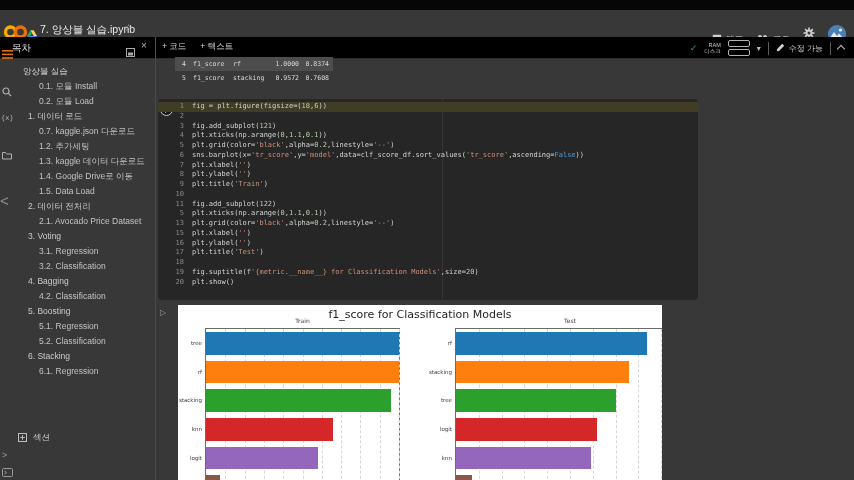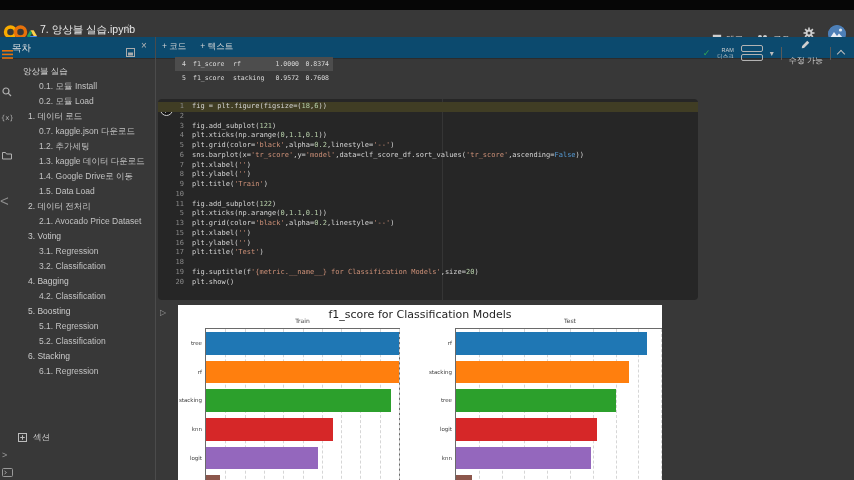--- a/index.html
+++ b/index.html
@@ -14,30 +14,30 @@
   .drive-ic{left:27px;top:15px;}
   .nb-title{left:40px;top:13px;font-size:10.5px;color:#e9e9e9;}
   .star{left:124px;top:12px;font-size:10px;color:#a8a8a8;}
   .menu-row{left:30px;top:27px;height:10px;display:flex;gap:9px;align-items:center;font-size:8.5px;color:#d8d8d8;}
   .menu-item{cursor:default;}
   .save-status{margin-left:6px;color:#bdbdbd;text-decoration:underline;font-size:8px;}
   .hdr-right{top:12px;right:8px;display:flex;align-items:center;gap:13px;}
   .hdr-btn{display:flex;align-items:center;gap:4px;font-size:8.5px;color:#d4d4d4;margin-top:12px;}
   .avatar{width:18px;height:18px;border-radius:50%;overflow:hidden;background:#4d7fb7;}
   
-  .toolbar{left:0;top:37px;width:854px;height:21px;border-bottom:1px solid #2c2c2c;background:#0c4a6e;}
+  .toolbar{left:0;top:37px;width:854px;height:21px;border-bottom:1px solid #2c2c2c;background:#000000;}
   .cellbtns{left:162px;top:4px;display:flex;gap:14px;font-size:8.5px;color:#d6d6d6;}
   .tb-right{top:3px;right:10px;display:flex;align-items:center;gap:7px;}
   .check{color:#34a853;font-size:9px;}
   .ramdisk{display:flex;flex-direction:column;align-items:flex-end;font-size:5.5px;line-height:6.5px;color:#cfcfcf;}
   .gauges{display:flex;flex-direction:column;gap:2px;}
   .gauge{width:20px;height:5px;border:1px solid #b3b3b3;border-radius:2px;}
   .drop{color:#bdbdbd;font-size:8px;}
   .vdiv{width:1px;height:13px;background:#5a5a5a;}
-  .editable{display:flex;align-items:center;gap:4px;font-size:8px;color:#cfcfcf;flex-direction:column;}
+  .editable{display:flex;align-items:center;gap:4px;font-size:8px;color:#cfcfcf;}
   .chev-up{width:5px;height:5px;border-left:1.5px solid #bdbdbd;border-top:1.5px solid #bdbdbd;transform:rotate(45deg);margin-top:2px;}
   
   .rail-ic{left:1px;width:12px;text-align:center;color:#b0b0b0;}
   .vars{font-family:"DejaVu Sans Mono", monospace;font-size:7px;color:#b0b0b0;}
   .collapse{left:0;top:192px;font-size:15px;color:#8f8f8f;}
   .rail-bottom-gt{left:2px;top:450px;font-size:9px;color:#9a9a9a;}
   
   .sb-divider{left:155px;top:37px;width:1px;height:443px;background:#4b4b4b;}
   .toc-title{left:12px;top:42px;font-size:9.5px;color:#e3e3e3;}
   .toc-dock{left:126px;top:43px;}

